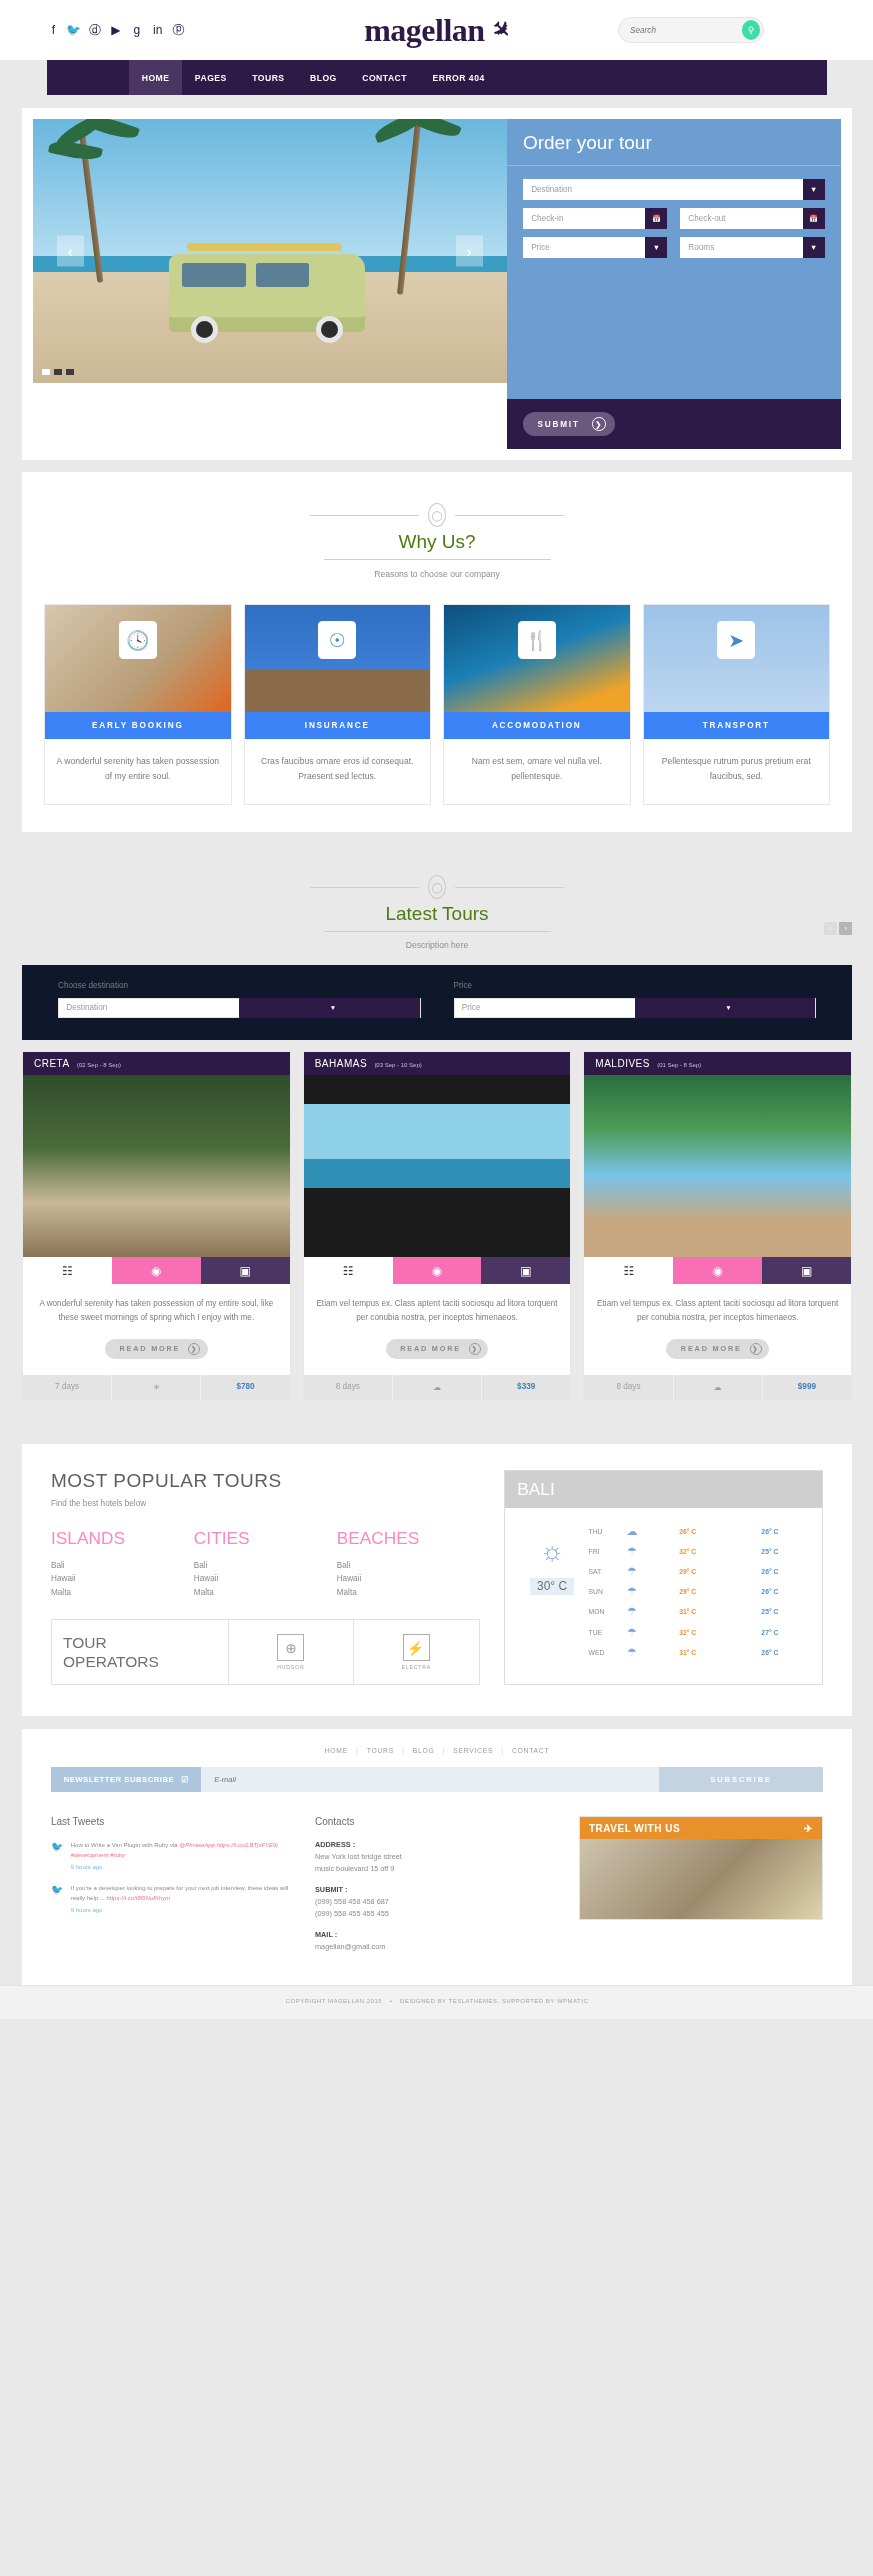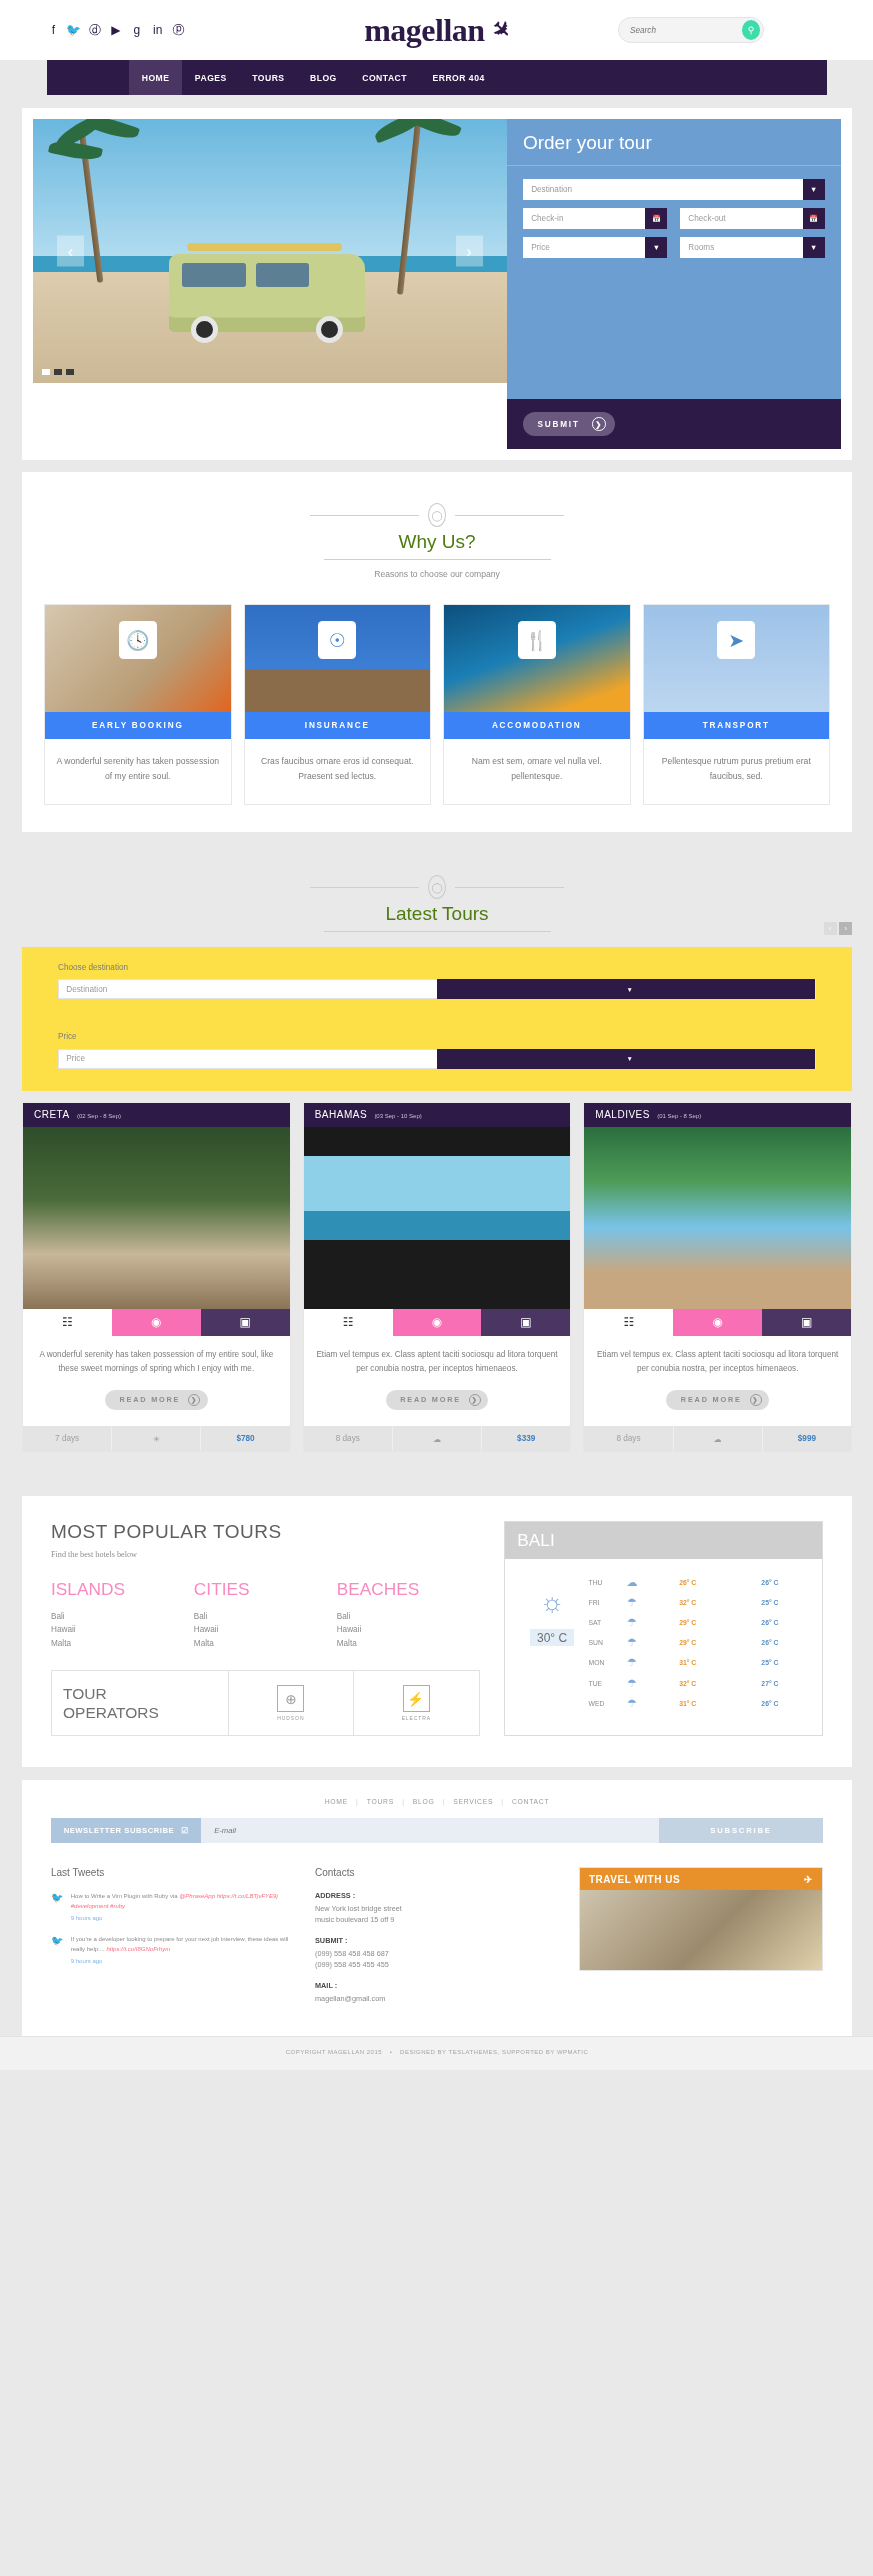--- a/index.html
+++ b/index.html
@@ -168,21 +168,21 @@
     font-size: 8.2px; font-weight: bold; letter-spacing: 1.8px; padding: 9px 0;
   }
   .card .desc { padding: 14.6px 11px 20px; text-align: center; font-size: 8.6px; line-height: 1.75; color: #7c7c7c; }
 
   
   .lt-wrap { position: relative; }
   .lt-nav { position:absolute; right: 22px; top: 78px; display: flex; gap: 2.7px; }
   .lt-nav div { width:12.7px;height:12.7px;background:#dcdcdc;color:#fff;font-size:7.3px;display:flex;align-items:center;justify-content:center;cursor:pointer; }
   .lt-nav div.on { background:#b5b5b5; }
 
-  .filters { background:#fde047; margin: 5.5px 22px 0; padding: 16.4px 36px 22px; display:flex; gap: 33px; flex-direction: column; }
+  .filters { background:#0f172a; margin: 5.5px 22px 0; padding: 16.4px 36px 22px; display:flex; gap: 33px; }
   .filter { flex: 1; }
   .filter label { display:block; font-size:8.2px; color:#7c7c7c; margin-bottom:7.3px; }
   .sel { display:flex; border:0.9px solid #e2e2e2; height:20px; align-items:center; background:#fff; }
   .sel span { flex:1; padding-left:7.3px; font-size:8.2px; color:#9a9a9a; }
   .sel .btn { width:20px;height:20px;background:#2d1a47;color:#fff;display:flex;align-items:center;justify-content:center;font-size:6.4px;cursor:pointer; }
 
   
   .tours { display:flex; gap:12px; padding: 11px 22px 31px; }
   .tour { flex:1; background:#fff; border:0.9px solid #e6e6e6; }
   .tour .head { background:#2d1a47; color:#fff; padding:6.4px 11px; display:flex; align-items:baseline; gap:7.3px; }
@@ -205,21 +205,21 @@
   }
   .readmore .circ { width:12px;height:12px;border-radius:50%;border:1.4px solid #9a9a9a;display:flex;align-items:center;justify-content:center;font-size:6.4px; }
   .tour .foot { display:flex; background:#e4e4e4; }
   .tour .foot div { flex:1; text-align:center; padding:7.3px 0; font-size:8.2px; color:#a0a0a0; border-right:0.9px solid #efefef; }
   .tour .foot div:last-child { border-right:0; color:#3f7fc1; font-weight:bold; }
 
   
   .popular { background:#fff; margin: 12.7px 22px; padding: 25.5px 29px 31px; display:flex; gap:24px; }
   .pop-left { flex: 1.35; }
   .pop-left h2 { font-weight:normal; font-size:19px; color:#5f5f5f; letter-spacing:0.5px; }
-  .pop-left .sub { font-size:8.2px; color:#8e8e8e; margin: 7.3px 0 20px; font-family: Liberation Serif, serif; }
+  .pop-left .sub { font-size:8.2px; color:#8e8e8e; margin: 7.3px 0 20px; }
   .cols { display:flex; }
   .col { flex:1; }
   .col h4 { font-weight:normal; font-size:17.3px; color:#f98ac0; margin-bottom:9px; }
   .col ul { list-style:none; }
   .col li { font-size:8.2px; color:#8b8b8b; padding:2.3px 0; }
   .operators { display:flex; border:0.9px solid #e2e2e2; margin-top:20px; }
   .operators .op { flex:1; border-right:0.9px solid #e2e2e2; padding:12.7px 11px; display:flex; align-items:center; justify-content:center; min-height:55px; }
   .operators .op:last-child { border-right:0; }
   .operators .op.title { justify-content:flex-start; flex:1.5; }
   .operators .op.title span { font-size:15.5px; color:#707070; font-weight:normal; line-height:1.25; }
@@ -419,20 +419,21 @@
   </div>
 
   <div class="lt-wrap">
     <div class="sect-head">
       <div class="orn">
         <span class="line"></span>
         <span class="badge">◯</span>
         <span class="line"></span>
       </div>
       <h3>Latest Tours</h3>
+      <p>Description here</p>
     </div>
     <div class="lt-nav">
       <div>‹</div>
       <div class="on">›</div>
     </div>
 
     <div class="filters">
       <div class="filter">
         <label>Choose destination</label>
         <div class="sel">

